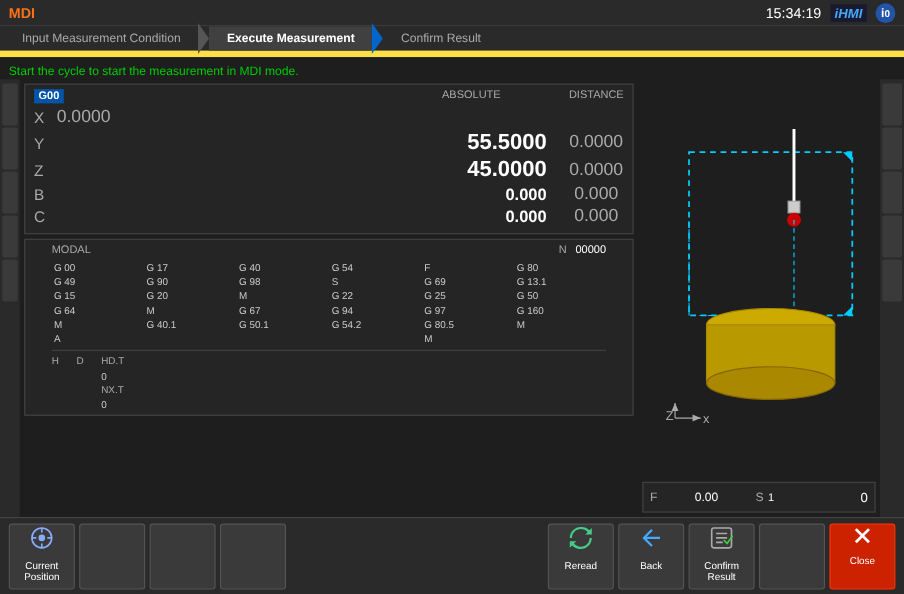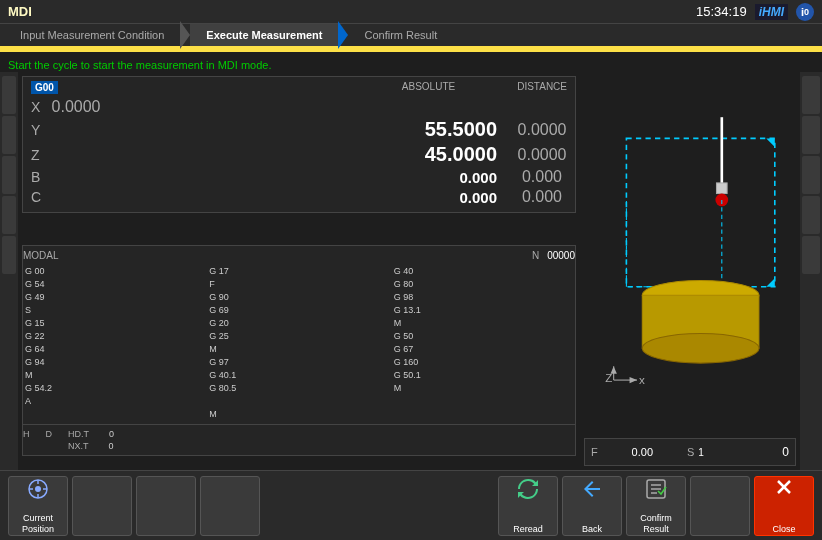--- a/index.html
+++ b/index.html
@@ -17,21 +17,21 @@
     .title-bar {
       background: #2a2a2a;
       display: flex;
       justify-content: space-between;
       align-items: center;
       padding: 2px 8px;
       height: 24px;
       border-bottom: 1px solid #444;
     }
     .title-bar-left {
-      color: #fef9c3;
+      color: #f97316;
       font-size: 13px;
       font-weight: bold;
     }
     .title-bar-right {
       display: flex;
       align-items: center;
       gap: 8px;
     }
     .time-display {
       color: #fff;
@@ -190,33 +190,32 @@
       color: #aaa;
       font-size: 16px;
       width: 50px;
       text-align: center;
     }
 
     
     .modal-panel {
       background: #252525;
       border: 1px solid #444;
-      padding: 4px 0;
-      margin-top: 28px;
+      padding: 4px 24px;
     }
     .modal-header {
       display: flex;
       justify-content: space-between;
       margin-bottom: 4px;
       color: #aaa;
       font-size: 10px;
     }
     .modal-grid {
       display: grid;
-      grid-template-columns: repeat(3, 1fr);
+      grid-template-columns: repeat(6, 1fr);
       gap: 1px;
       font-size: 9px;
       color: #ccc;
     }
     .modal-cell {
       padding: 1px 2px;
     }
     .modal-divider {
       border-top: 1px solid #444;
       margin: 4px 0;
@@ -227,21 +226,22 @@
       font-size: 9px;
       color: #ccc;
     }
     .hd-col {
       display: flex;
       flex-direction: column;
       gap: 2px;
     }
     .hd-row {
       display: flex;
-      gap: 20px;
+      gap: 4px;
+      flex-direction: column;
     }
     .hd-label { color: #aaa; }
     .hd-value { color: #ccc; }
 
     
     .viz-panel {
       width: 220px;
       background: #1e1e1e;
       display: flex;
       flex-direction: column;
@@ -302,21 +302,21 @@
     }
     .toolbar-btn {
       width: 60px;
       height: 60px;
       background: #3a3a3a;
       border: 1px solid #555;
       border-radius: 3px;
       display: flex;
       flex-direction: column;
       align-items: center;
-      justify-content: space-between;
+      justify-content: flex-start;
       cursor: pointer;
       gap: 3px;
     }
     .toolbar-btn-label {
       color: #fff;
       font-size: 9px;
       text-align: center;
       line-height: 1.2;
     }
     .toolbar-spacer {

